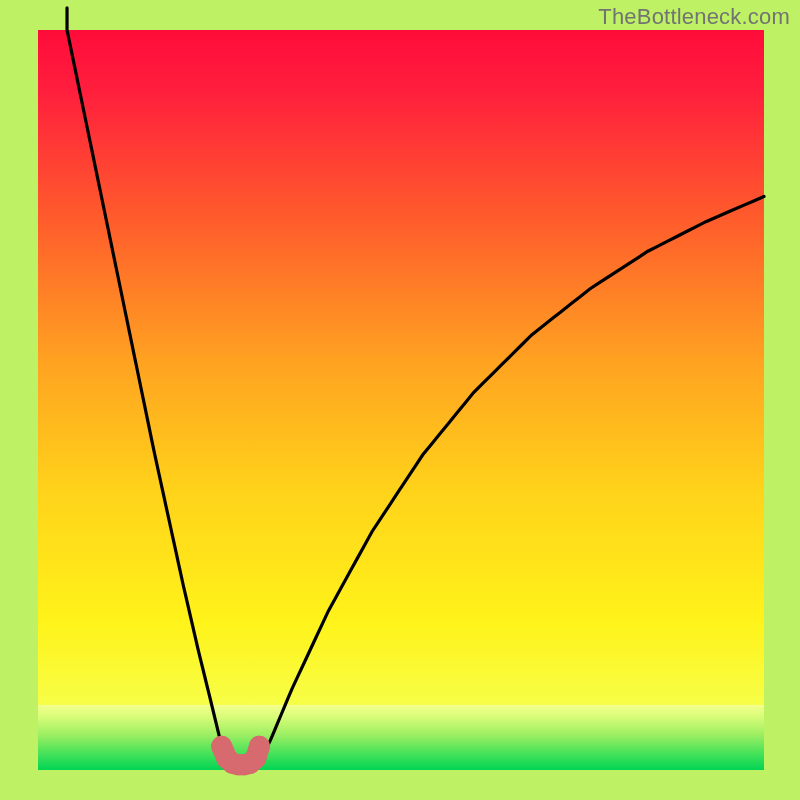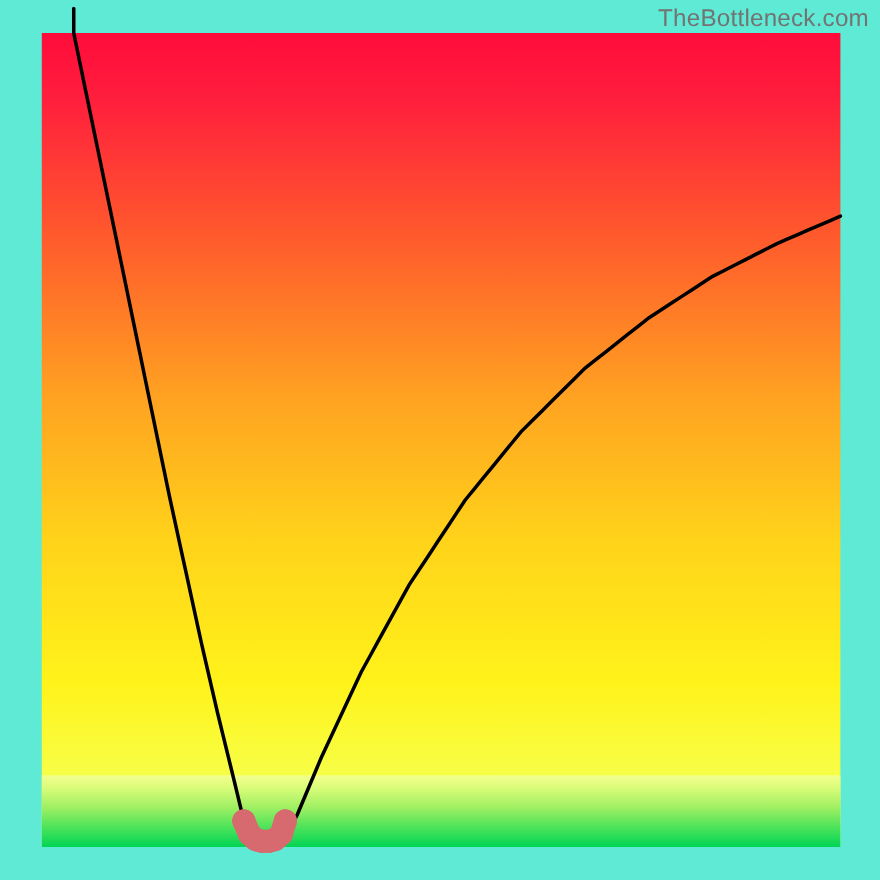--- a/index.html
+++ b/index.html
@@ -10,21 +10,21 @@
     overflow: hidden;
     background: #000;
     font-family: Arial, Helvetica, sans-serif;
   }
   .frame {
     position: absolute;
     left: 0;
     top: 0;
     width: 800px;
     height: 800px;
-    background: #5eead4;
+    background: #bef264;
   }
   .watermark {
     position: absolute;
     top: 4px;
     right: 10px;
     color: #737373;
     font-size: 22px;
     font-weight: 500;
     letter-spacing: 0.2px;
     user-select: none;

